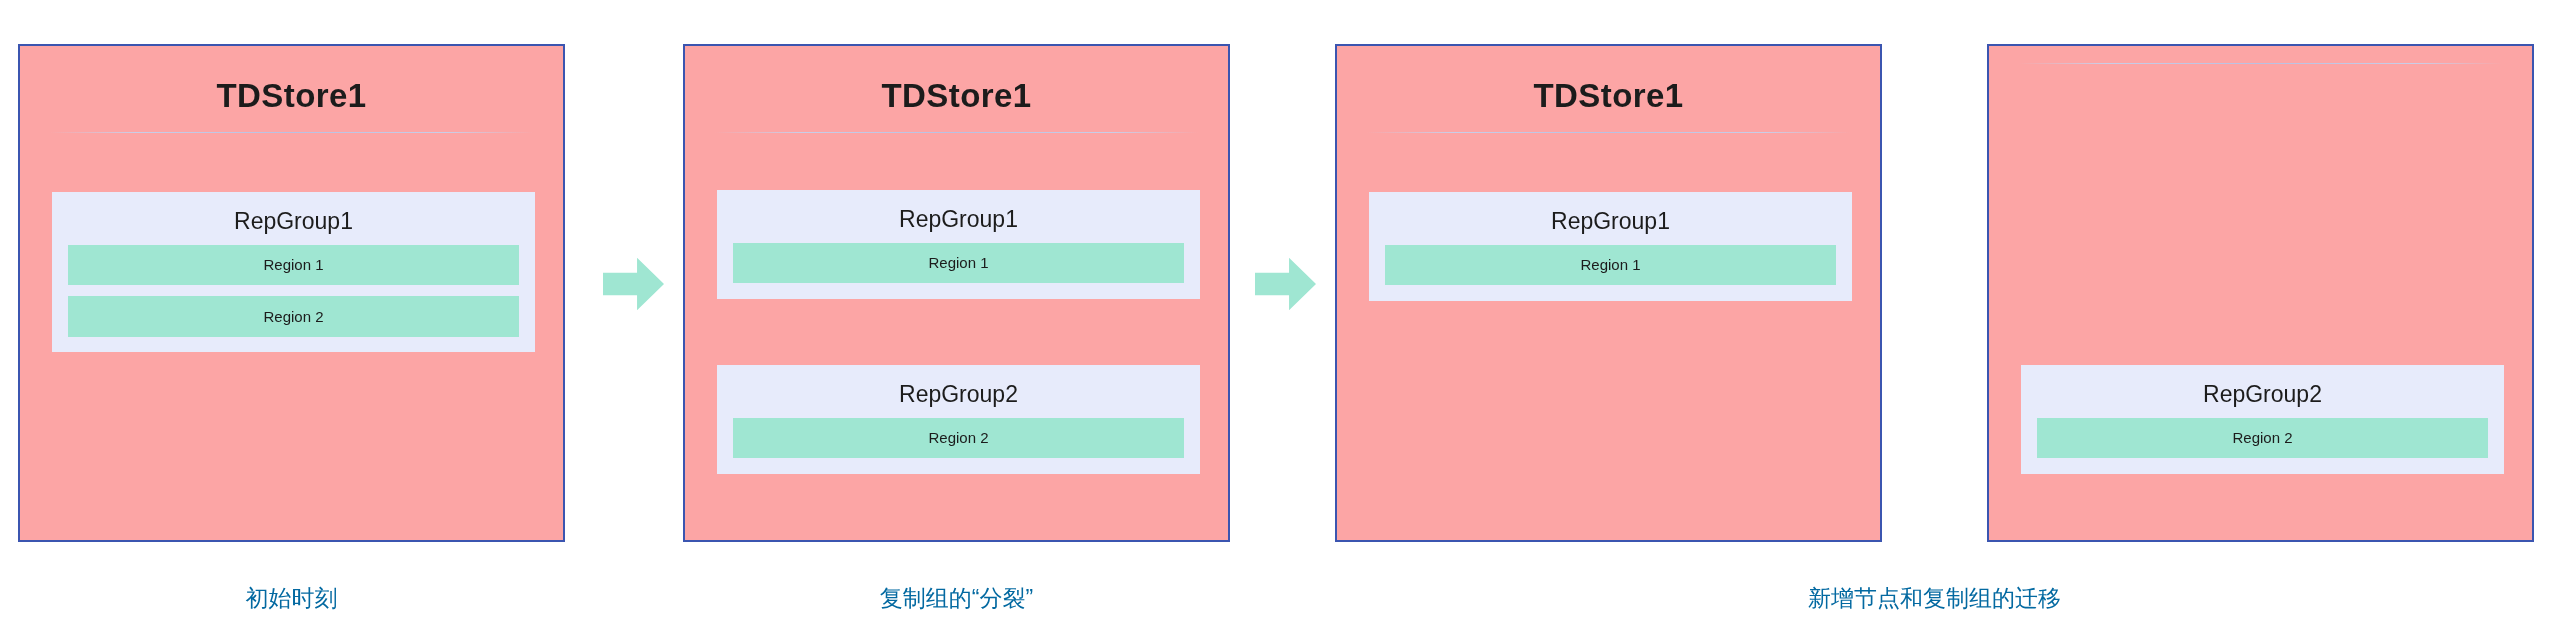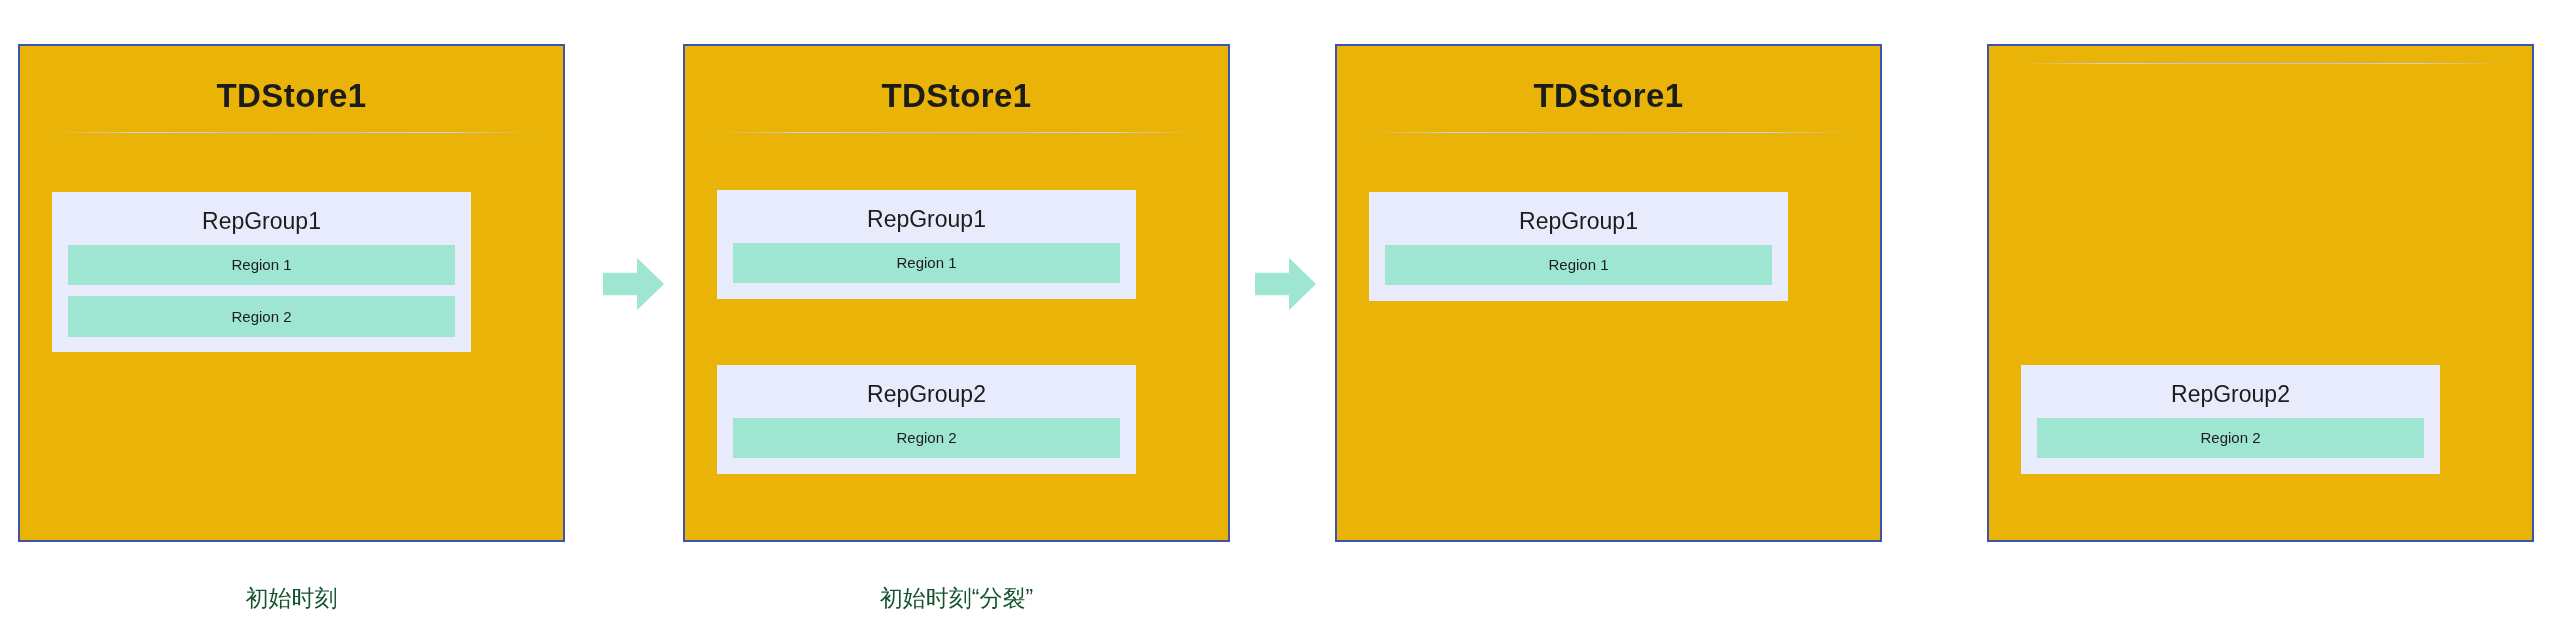--- a/index.html
+++ b/index.html
@@ -19,21 +19,21 @@
     height: 637px;
   }
 
   
   .panel {
     position: absolute;
     top: 44px;
     width: 547px;
     height: 498px;
     border: 2.1px solid #3b55b0;
-    background: #eab308;
+    background: #fca5a5;
     box-sizing: border-box;
   }
   .panel.p1 { left: 18px; }
   .panel.p2 { left: 683px; }
   .panel.p3 { left: 1335px; }
   .panel.p4 { left: 1987px; }
 
   .panel-title {
     text-align: center;
     font-size: 33px;
@@ -46,21 +46,21 @@
     margin: 17px auto 0 auto;
     width: 483px;
     height: 1.4px;
     background: linear-gradient(to right, rgba(255,255,255,0) 0%, #c9cee8 18%, #b9c0e2 50%, #c9cee8 82%, rgba(255,255,255,0) 100%);
   }
 
   
   .repgroup {
     position: absolute;
     left: 32px;
-    width: 419px;
+    width: 483px;
     background: #e7ebfb;
     box-sizing: border-box;
     padding: 11.4px 15.6px 15.6px 15.6px;
   }
   .repgroup-label {
     text-align: center;
     font-size: 23px;
     color: #1c1c1c;
     padding: 4.3px 0 10px 0;
   }
@@ -91,21 +91,21 @@
   }
   .arrow.a1 { left: 603px; }
   .arrow.a2 { left: 1255px; }
   .arrow svg { display: block; }
 
   
   .caption {
     position: absolute;
     top: 583px;
     font-size: 23px;
-    color: #14532d;
+    color: #0369a1;
     text-align: center;
     white-space: nowrap;
   }
   .cap1 { left: 18px; width: 547px; }
   .cap2 { left: 683px; width: 547px; }
   .cap3 { left: 1335px; width: 1199px; }
 </style>
 </head>
 <body>
 
@@ -157,16 +157,17 @@
 
   <div class="panel p4">
     <div class="panel-divider"></div>
     <div class="repgroup rg-b">
       <div class="repgroup-label">RepGroup2</div>
       <div class="region">Region 2</div>
     </div>
   </div>
 
   <div class="caption cap1">初始时刻</div>
-  <div class="caption cap2">初始时刻“分裂”</div>
+  <div class="caption cap2">复制组的“分裂”</div>
+  <div class="caption cap3">新增节点和复制组的迁移</div>
 
 </div>
 
 
 </body></html>

